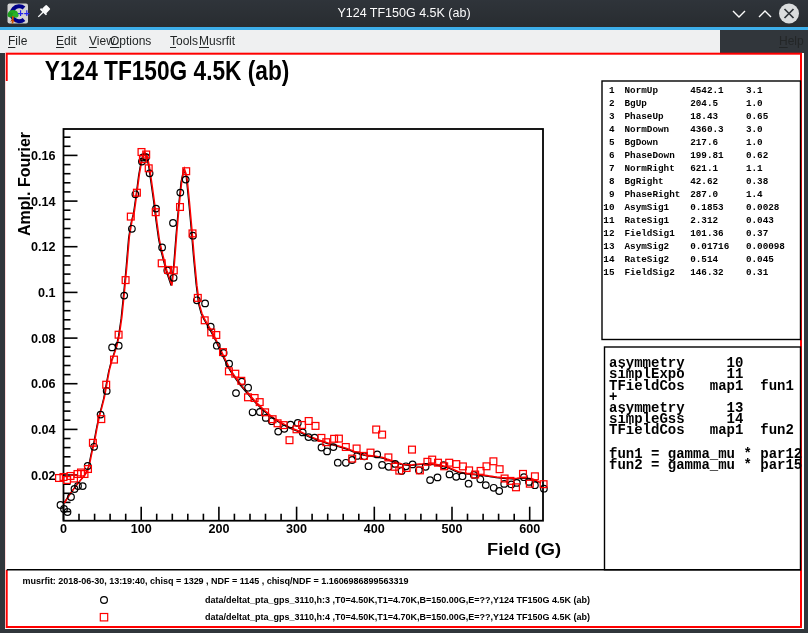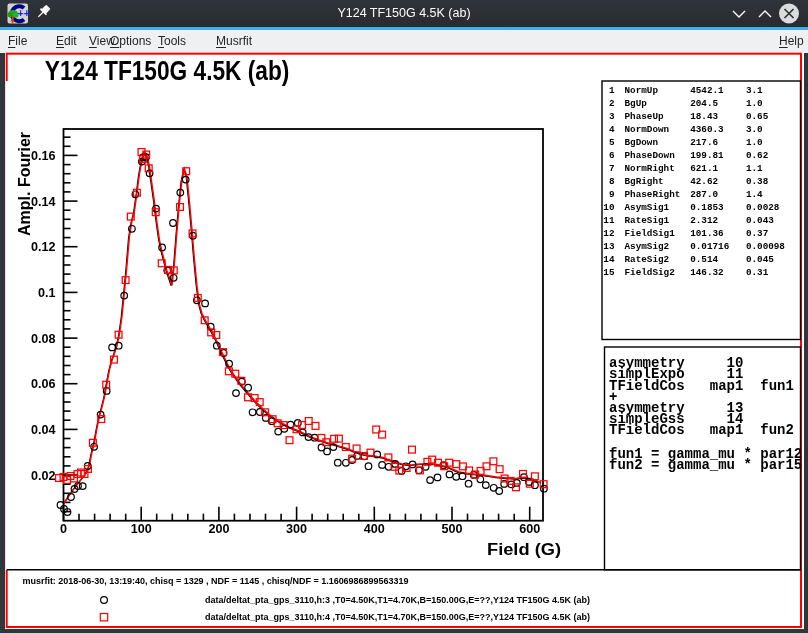--- a/index.html
+++ b/index.html
@@ -2,21 +2,21 @@
 <html><head><meta charset="utf-8"><style>
 * { margin:0; padding:0; box-sizing:border-box; }
 body { width:808px; height:633px; overflow:hidden; background:#31363b;
   font-family:"Liberation Sans", sans-serif; position:relative;
   filter:brightness(1.0001); will-change:opacity; }
 #titlebar { position:absolute; left:0; top:0; width:808px; height:27px;
   background:linear-gradient(#2f343a,#282c30); }
 #wtitle { position:absolute; left:0; right:0; top:6px; text-align:center;
   color:#fcfcfc; font-size:12.5px; }
 #blueline { position:absolute; left:0; top:27px; width:808px; height:3px; background:#3daee9; }
-#menubar { position:absolute; left:0; top:30px; width:808px; height:22.5px; background:#eff0f1; }
+#menubar { position:absolute; left:0; top:30px; width:720px; height:22.5px; background:#eff0f1; }
 .mi { position:absolute; top:4px; color:#232627; font-size:12px; }
 .mi u { text-decoration:underline; text-underline-offset:2px; }
 #canvas { position:absolute; left:5px; top:52.5px; width:798.5px; height:576px; background:#fff; }
 svg text { font-family:"Liberation Sans", sans-serif; }
 .tl { font-size:12.6px; font-weight:bold; fill:#000; }
 .pt { font-family:"Liberation Mono", monospace; font-size:9.3px; font-weight:bold; fill:#000; }
 .tt { font-family:"Liberation Mono", monospace; font-size:14px; font-weight:bold; fill:#000; }
 .ft { font-size:9px; font-weight:bold; fill:#000; }
 .mc { fill:none; stroke:#000; stroke-width:1.2; }
 .ms { fill:none; stroke:#ff0000; stroke-width:1.25; }
@@ -45,22 +45,22 @@
   <path d="M784.5 9 L793.5 18 M793.5 9 L784.5 18" stroke="#2e3338" stroke-width="1.7"></path>
  </svg>
  <div id="wtitle">Y124 TF150G 4.5K (ab)</div>
 </div>
 <div id="blueline"></div>
 <div id="menubar">
  <span class="mi" style="left:8px"><u>F</u>ile</span>
  <span class="mi" style="left:56px"><u>E</u>dit</span>
  <span class="mi" style="left:89px"><u>V</u>iew</span>
  <span class="mi" style="left:110px"><u>O</u>ptions</span>
- <span class="mi" style="left:158px"><u>T</u>ools</span>
- <span class="mi" style="left:216px"><u>M</u>usrfit</span>
+ <span class="mi" style="left:170px"><u>T</u>ools</span>
+ <span class="mi" style="left:199px"><u>M</u>usrfit</span>
  <span class="mi" style="left:779px"><u>H</u>elp</span>
 </div>
 <div id="canvas"></div>
 <svg width="808" height="633" style="position:absolute;left:0;top:0" shape-rendering="auto">
 
  <rect x="6.7" y="53.7" width="794.3" height="573.3" fill="none" stroke="#ff0000" stroke-width="2"></rect>
  <rect x="5.5" y="81" width="3" height="489" fill="#ffffff"></rect>
 
  <text x="44.8" y="80.3" font-size="28.5" font-weight="bold" textLength="244.5" lengthAdjust="spacingAndGlyphs">Y124 TF150G 4.5K (ab)</text>
 

